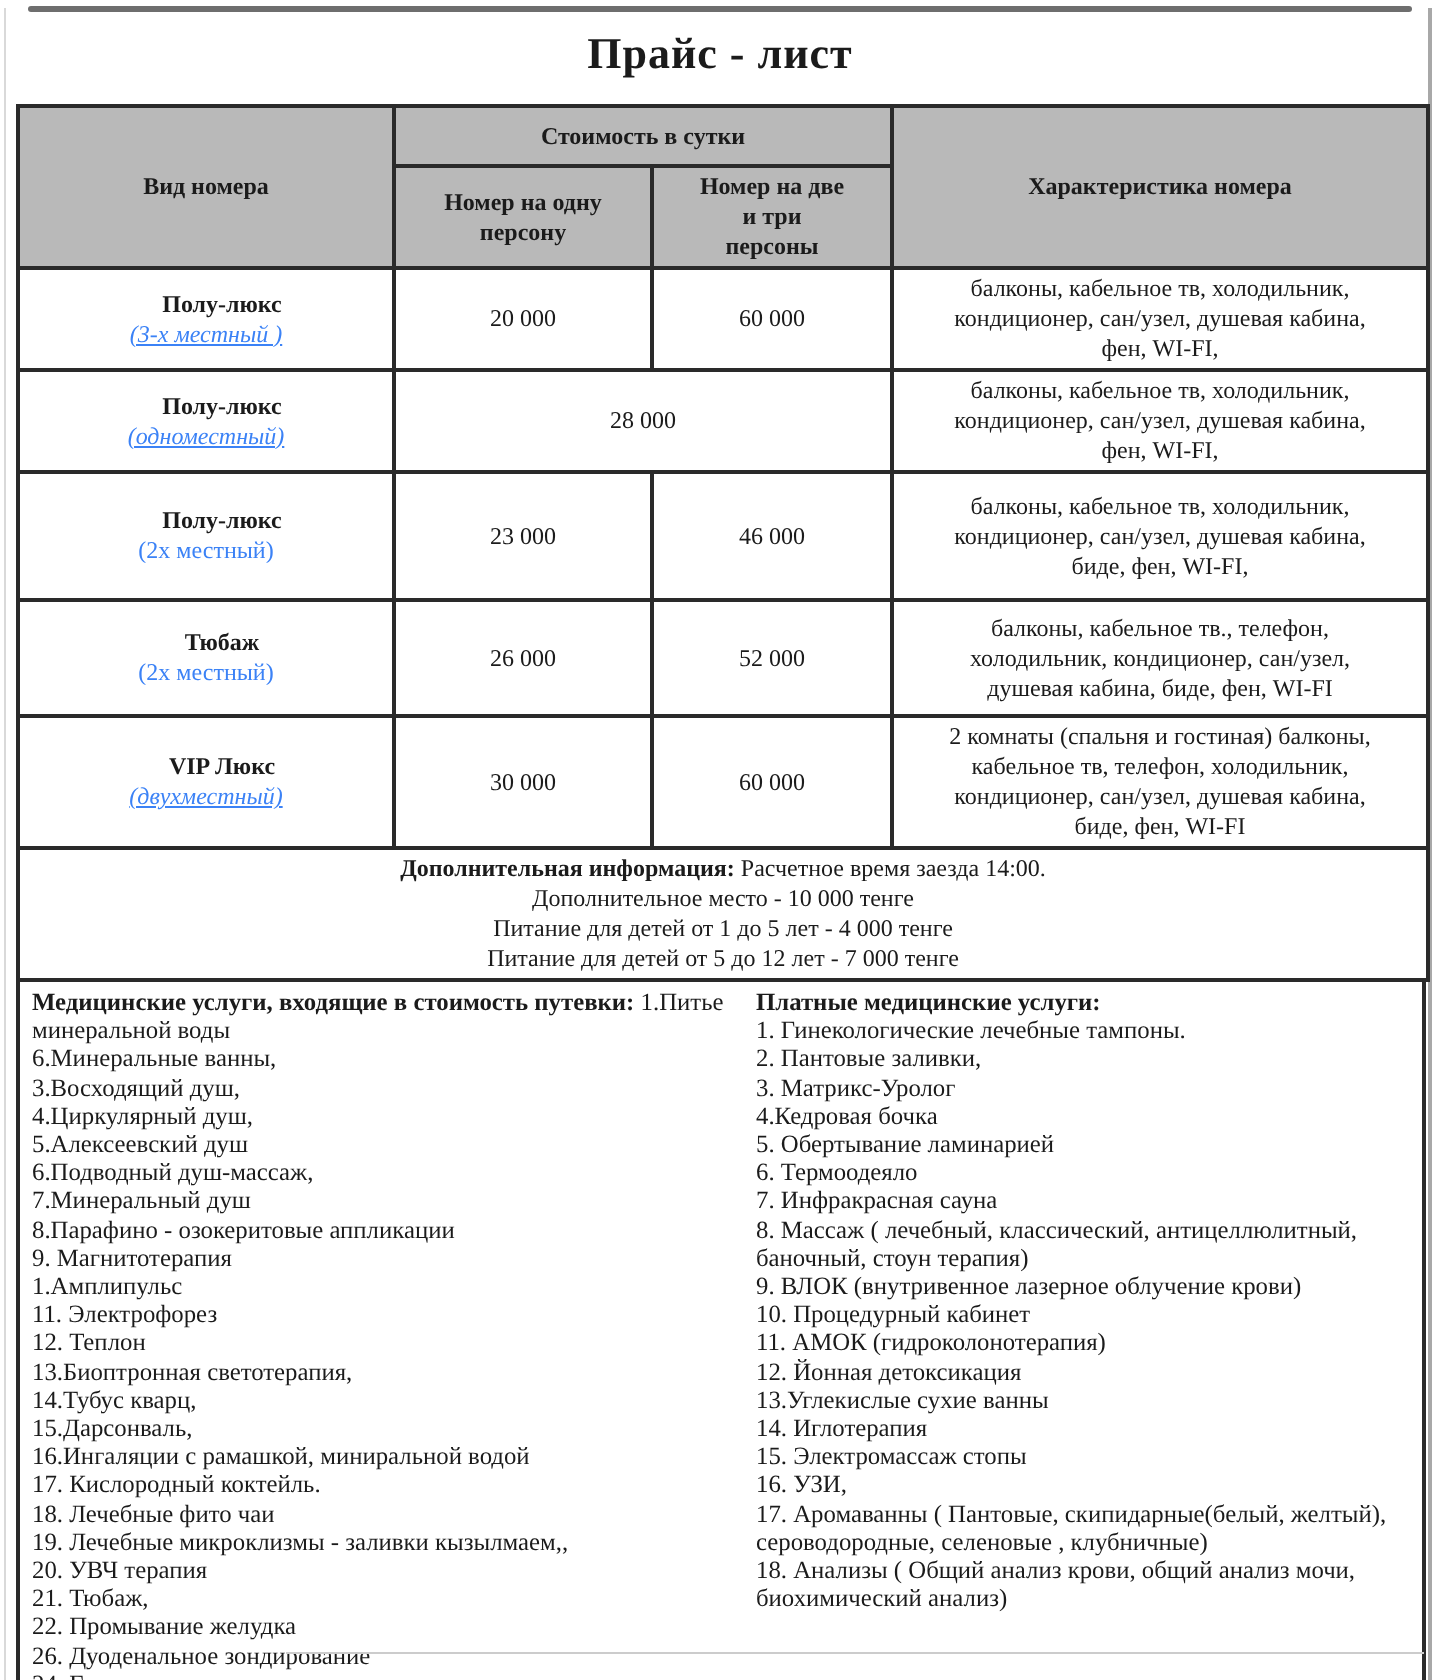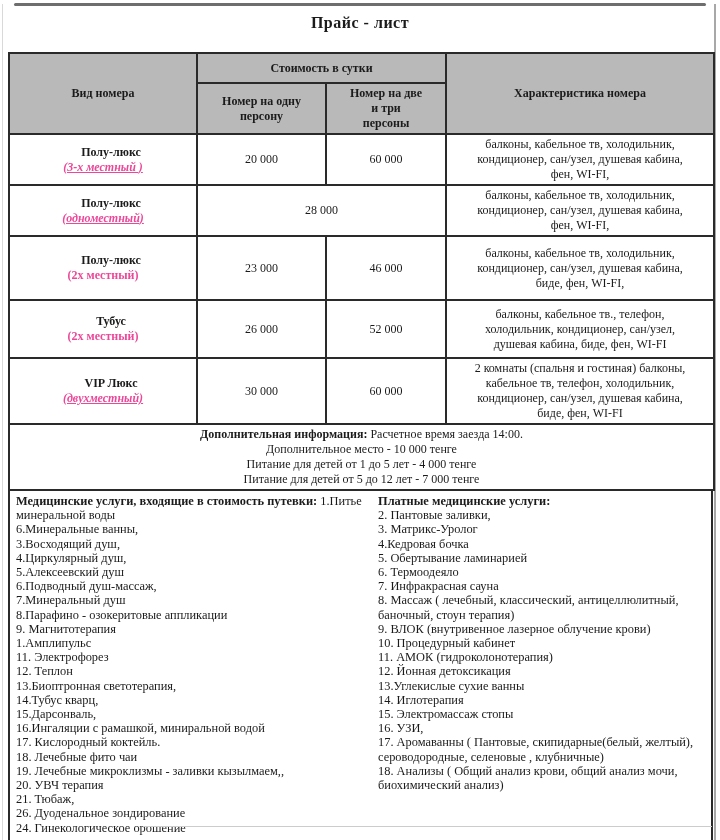--- a/index.html
+++ b/index.html
@@ -30,21 +30,21 @@
   .page-border-right {
     position: absolute;
     left: 714px; top: 4px; bottom: 0;
     width: 2px; background: #a8a8a8;
   }
   .doc-title {
     position: absolute;
     left: 0; top: 14px;
     width: 100%;
     text-align: center;
-    font-size: 16px;
+    font-size: 22px;
     font-weight: bold;
     letter-spacing: 0.5px;
   }
   .content {
     position: absolute;
     left: 8px; top: 52px;
     width: 705px;
   }
   table.price-table {
     width: 705px;
@@ -66,22 +66,22 @@
   }
   col.c-room { width: 188px; }
   col.c-p1 { width: 129px; }
   col.c-p2 { width: 120px; }
   col.c-feat { width: 268px; }
   tr.hdr-top th { height: 30px; }
   tr.hdr-sub th { height: 30px; margin-left: 42px; }
   .room-name { font-weight: bold; margin-left: 16px; }
   .room-subtype {
     display: block;
-    color: #ec4899;
-    font-weight: bold;
+    color: #3b82f6;
+    font-weight: normal;
   }
   .room-subtype.uline {
     font-style: italic;
     text-decoration: underline;
   }
   tr.r1 td { height: 46px; }
   tr.r2 td { height: 50px; }
   tr.r3 td { height: 64px; }
   tr.r4 td { height: 58px; }
   tr.r5 td { height: 58px; text-align: center; }
@@ -166,21 +166,21 @@
             <span class="room-name">Полу-люкс</span>
             <span class="room-subtype">(2х местный)</span>
           </td>
           <td>23 000</td>
           <td>46 000</td>
           <td class="features">балконы, кабельное тв, холодильник, кондиционер, сан/узел, душевая кабина, биде, фен, WI-FI,</td>
         </tr>
 
         <tr class="r4">
           <td>
-            <span class="room-name">Тубус</span>
+            <span class="room-name">Тюбаж</span>
             <span class="room-subtype">(2х местный)</span>
           </td>
           <td>26 000</td>
           <td>52 000</td>
           <td class="features">балконы, кабельное тв., телефон, холодильник, кондиционер, сан/узел, душевая кабина, биде, фен, WI-FI</td>
         </tr>
 
         <tr class="r5">
           <td>
             <span class="room-name">VIP Люкс</span>
@@ -220,28 +220,30 @@
             <span class="svc-line">12. Теплон</span>
             <span class="svc-line">13.Биоптронная светотерапия,</span>
             <span class="svc-line">14.Тубус кварц,</span>
             <span class="svc-line">15.Дарсонваль,</span>
             <span class="svc-line">16.Ингаляции с рамашкой, миниральной водой</span>
             <span class="svc-line">17. Кислородный коктейль.</span>
             <span class="svc-line">18. Лечебные фито чаи</span>
             <span class="svc-line">19. Лечебные микроклизмы - заливки кызылмаем,,</span>
             <span class="svc-line">20. УВЧ терапия</span>
             <span class="svc-line">21. Тюбаж,</span>
+            <span class="svc-line">22. Промывание желудка</span>
             <span class="svc-line">26. Дуоденальное зондирование</span>
             <span class="svc-line">24. Гинекологическое орошение</span>
           </div>
       </div>
       <div class="svc-col svc-col-right">
         <span class="b svc-line">Платные медицинские услуги:</span>
         <div>
 
+        <span class="svc-line">1. Гинекологические лечебные тампоны.</span>
             <span class="svc-line">2. Пантовые заливки,</span>
             <span class="svc-line">3. Матрикс-Уролог</span>
             <span class="svc-line">4.Кедровая бочка</span>
             <span class="svc-line">5. Обертывание ламинарией</span>
             <span class="svc-line">6. Термоодеяло</span>
             <span class="svc-line">7. Инфракрасная сауна</span>
             <span class="svc-line">8. Массаж ( лечебный, классический, антицеллюлитный, баночный, стоун терапия)</span>
             <span class="svc-line">9. ВЛОК (внутривенное лазерное облучение крови)</span>
             <span class="svc-line">10. Процедурный кабинет</span>
             <span class="svc-line">11. АМОК (гидроколонотерапия)</span>

